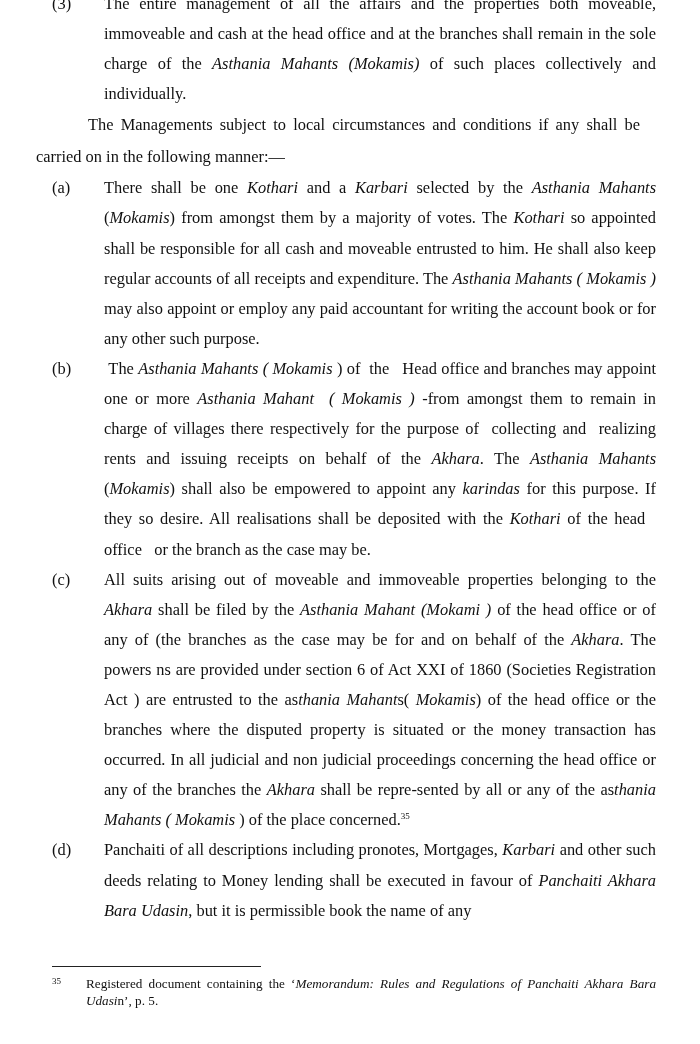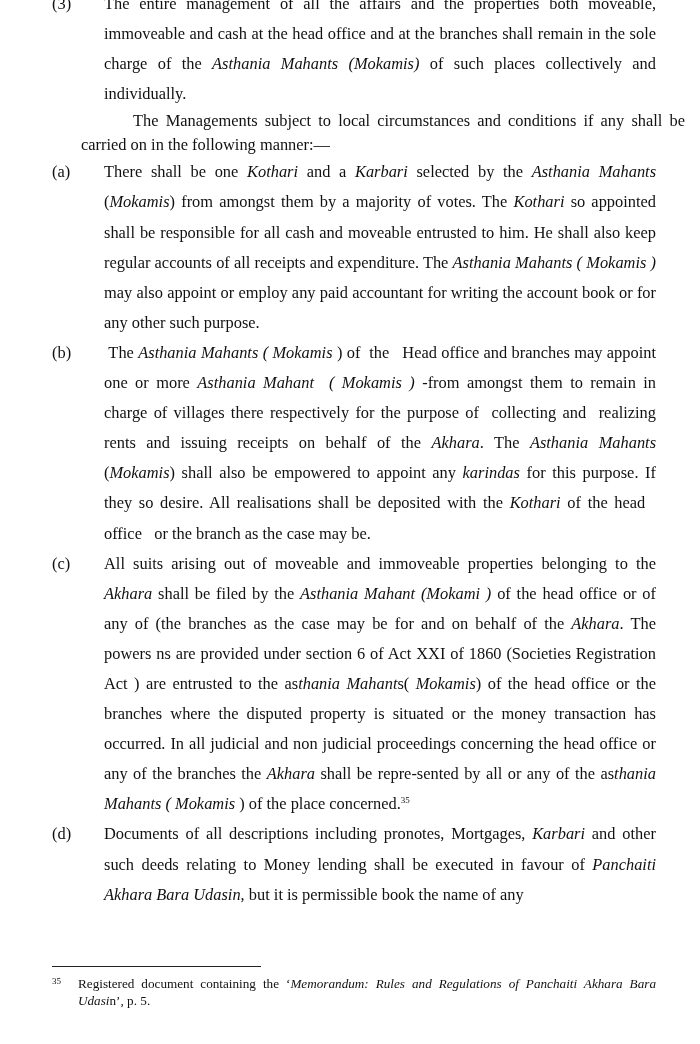--- a/index.html
+++ b/index.html
@@ -10,35 +10,35 @@
     font-size: 16.4px;
   }
   .page { position: absolute; left: 0; top: -11px; width: 700px; }
   .item { position: relative; margin: 0; }
   .label { position: absolute; left: 52px; top: 0; line-height: 30.1px; }
   .body {
     margin-left: 104px; width: 552px;
     line-height: 30.1px; text-align: justify;
   }
   .para {
-    margin-left: 81px; width: 604px; line-height: 24px;
+    margin-left: 36px; width: 604px; line-height: 32px;
     text-align: justify; text-indent: 52px;
   }
   i { font-style: italic; }
   sup { font-size: 9px; vertical-align: 6px; line-height: 0; }
   .fn-rule {
     position: absolute; left: 52px; top: 966px; width: 209px; height: 0;
     border-top: 1.3px solid #222;
   }
   .footnote {
     position: absolute; left: 52px; top: 976px; width: 604px;
     font-size: 13.2px; line-height: 16.5px;
   }
   .fn-num { position: absolute; left: 0; top: -3px; font-size: 9px; }
-  .fn-text { margin-left: 26px; text-align: justify; }
+  .fn-text { margin-left: 34px; text-align: justify; }
 </style>
 </head>
 <body>
 
 <div class="page">
 
   <div class="item">
     <span class="label">(3)</span>
     <div class="body"><span>The entire management of all the affairs and the properties both moveable, immoveable and cash at the head office and at the branches shall remain in the sole charge of the </span><i>Asthania Mahants (Mokamis)</i><span> of such places collectively and individually.</span></div>
   </div>
@@ -55,21 +55,21 @@
     <div class="body"><span>&nbsp;The </span><i>Asthania Mahants ( Mokamis</i><span> ) of &nbsp;the &nbsp; Head office and branches may appoint one or more </span><i>Asthania Mahant &nbsp;( Mokamis )</i><span> -from amongst them to remain in charge of villages there respectively for the purpose of &nbsp;collecting and &nbsp;realizing rents and issuing receipts on behalf of the </span><i>Akhara</i><span>. The </span><i>Asthania Mahants</i><span> (</span><i>Mokamis</i><span>) shall also be empowered to appoint any </span><i>karindas</i><span> for this purpose. If they so desire. All realisations shall be deposited with the </span><i>Kothari</i><span> of the head &nbsp; office &nbsp; or the branch as the case may be.</span></div>
   </div>
 
   <div class="item">
     <span class="label">(c)</span>
     <div class="body"><span><span>All suits arising out of moveable and immoveable properties belonging to the </span><i>Akhara</i><span> shall be filed by the </span><i>Asthania Mahant (Mokami )</i><span> of the head office or of any of (the branches as the case may be for and on behalf of the </span><i>Akhara</i><span>. The powers ns are provided under section 6 of Act XXI of 1860 (Societies Registration Act ) are entrusted to the as</span><i>thania Mahant</i><span>s( </span><i>Mokamis</i><span>) of the head office or the branches where the disputed property is situated or the money transaction has occurred. In all judicial and non judicial proceedings concerning the head office or any of the branches the </span><i>Akhara</i><span> shall be repre-sented by all or any of the as</span><i>thania Mahants ( Mokamis</i><span> ) of the place concerned.</span></span><sup>35</sup></div>
   </div>
 
   <div class="item">
     <span class="label">(d)</span>
-    <div class="body"><span>Documents of all descriptions including pronotes, Mortgages, </span><i>Karbari</i><span> and other such deeds relating to Money lending shall be executed in favour of </span><i>Panchaiti Akhara Bara Udasin</i><span>, but it is permissible book the name of any</span></div>
+    <div class="body"><span>Panchaiti of all descriptions including pronotes, Mortgages, </span><i>Karbari</i><span> and other such deeds relating to Money lending shall be executed in favour of </span><i>Panchaiti Akhara Bara Udasin</i><span>, but it is permissible book the name of any</span></div>
   </div>
 </div>
 
 <div class="fn-rule"></div>
 <div class="footnote">
   <span class="fn-num">35</span>
   <div class="fn-text"><span>Registered document containing the ‘</span><i>Memorandum: Rules and Regulations of Panchaiti Akhara Bara Udasi</i><span>n’, p. 5.</span></div>
 </div>
 
 </body></html>

